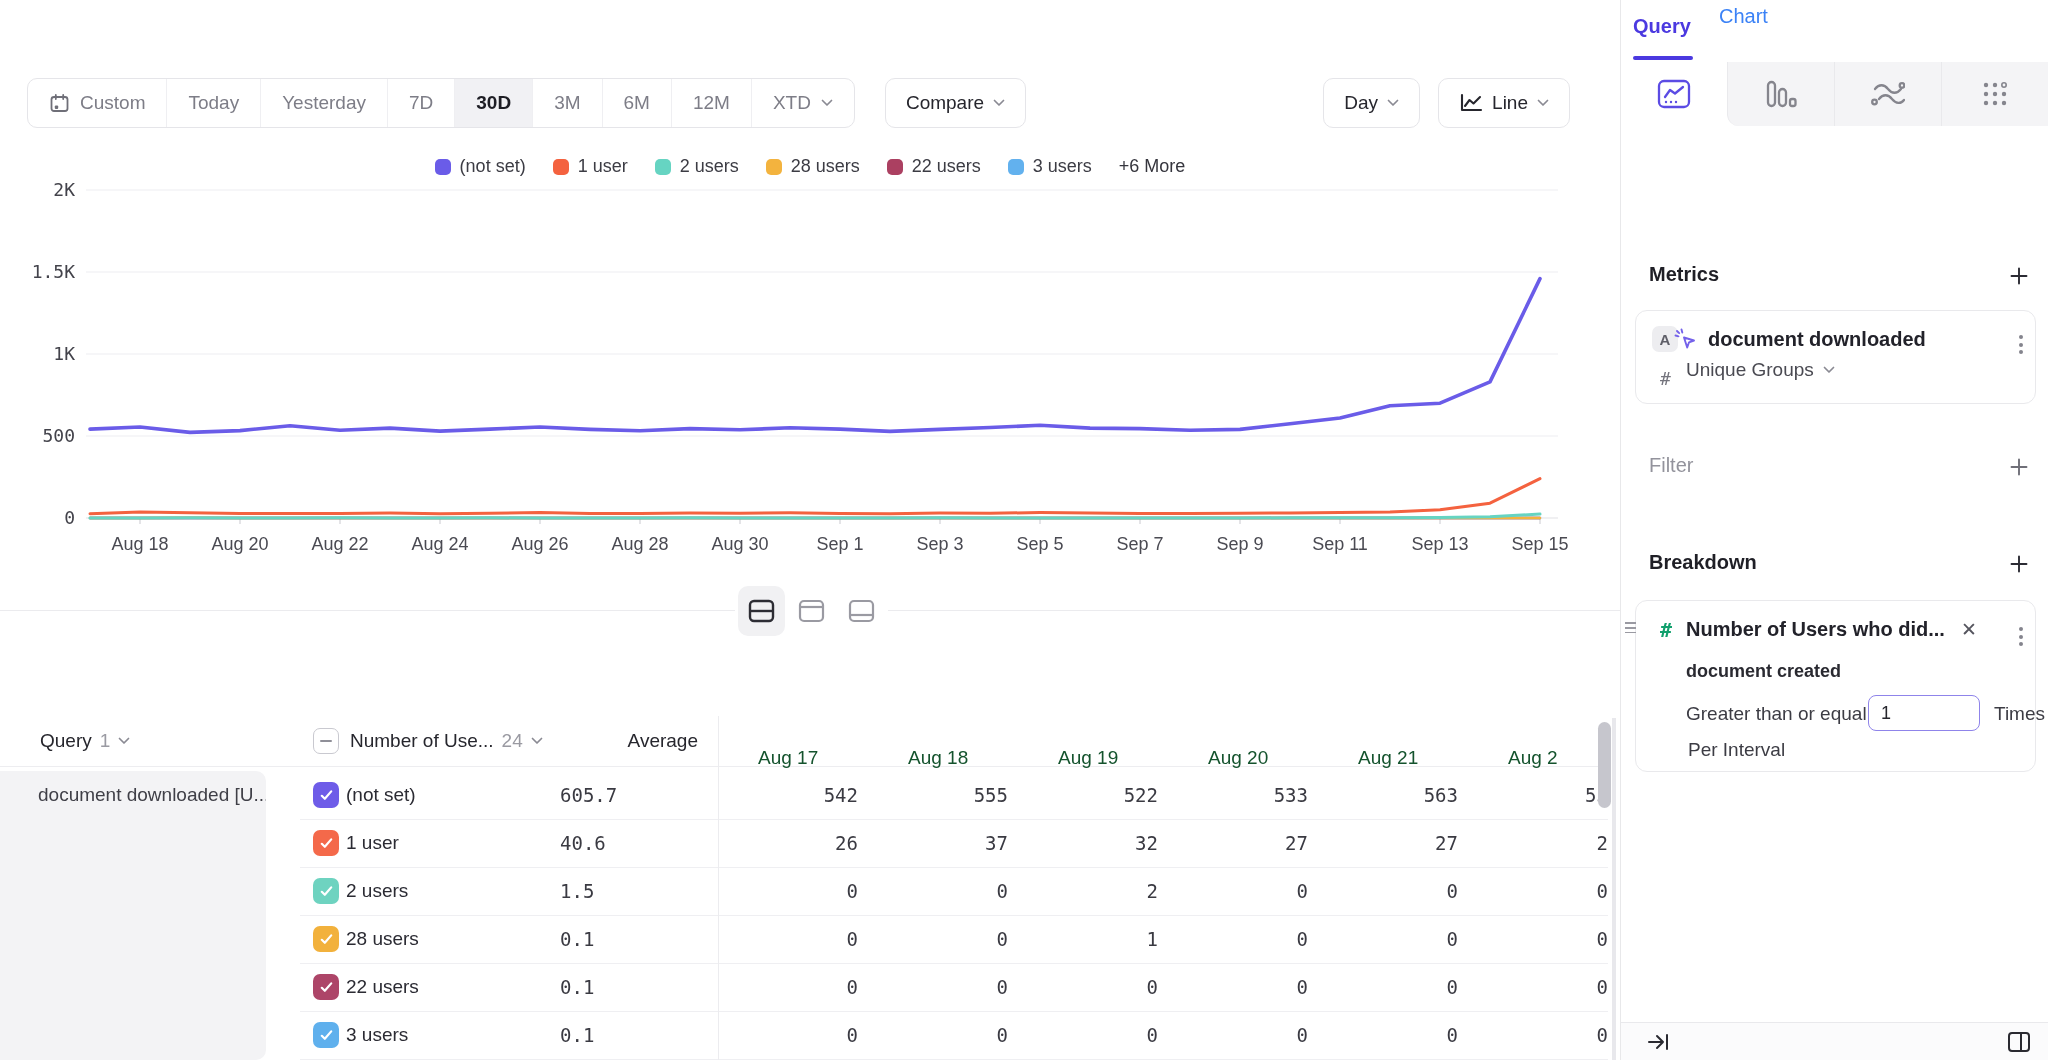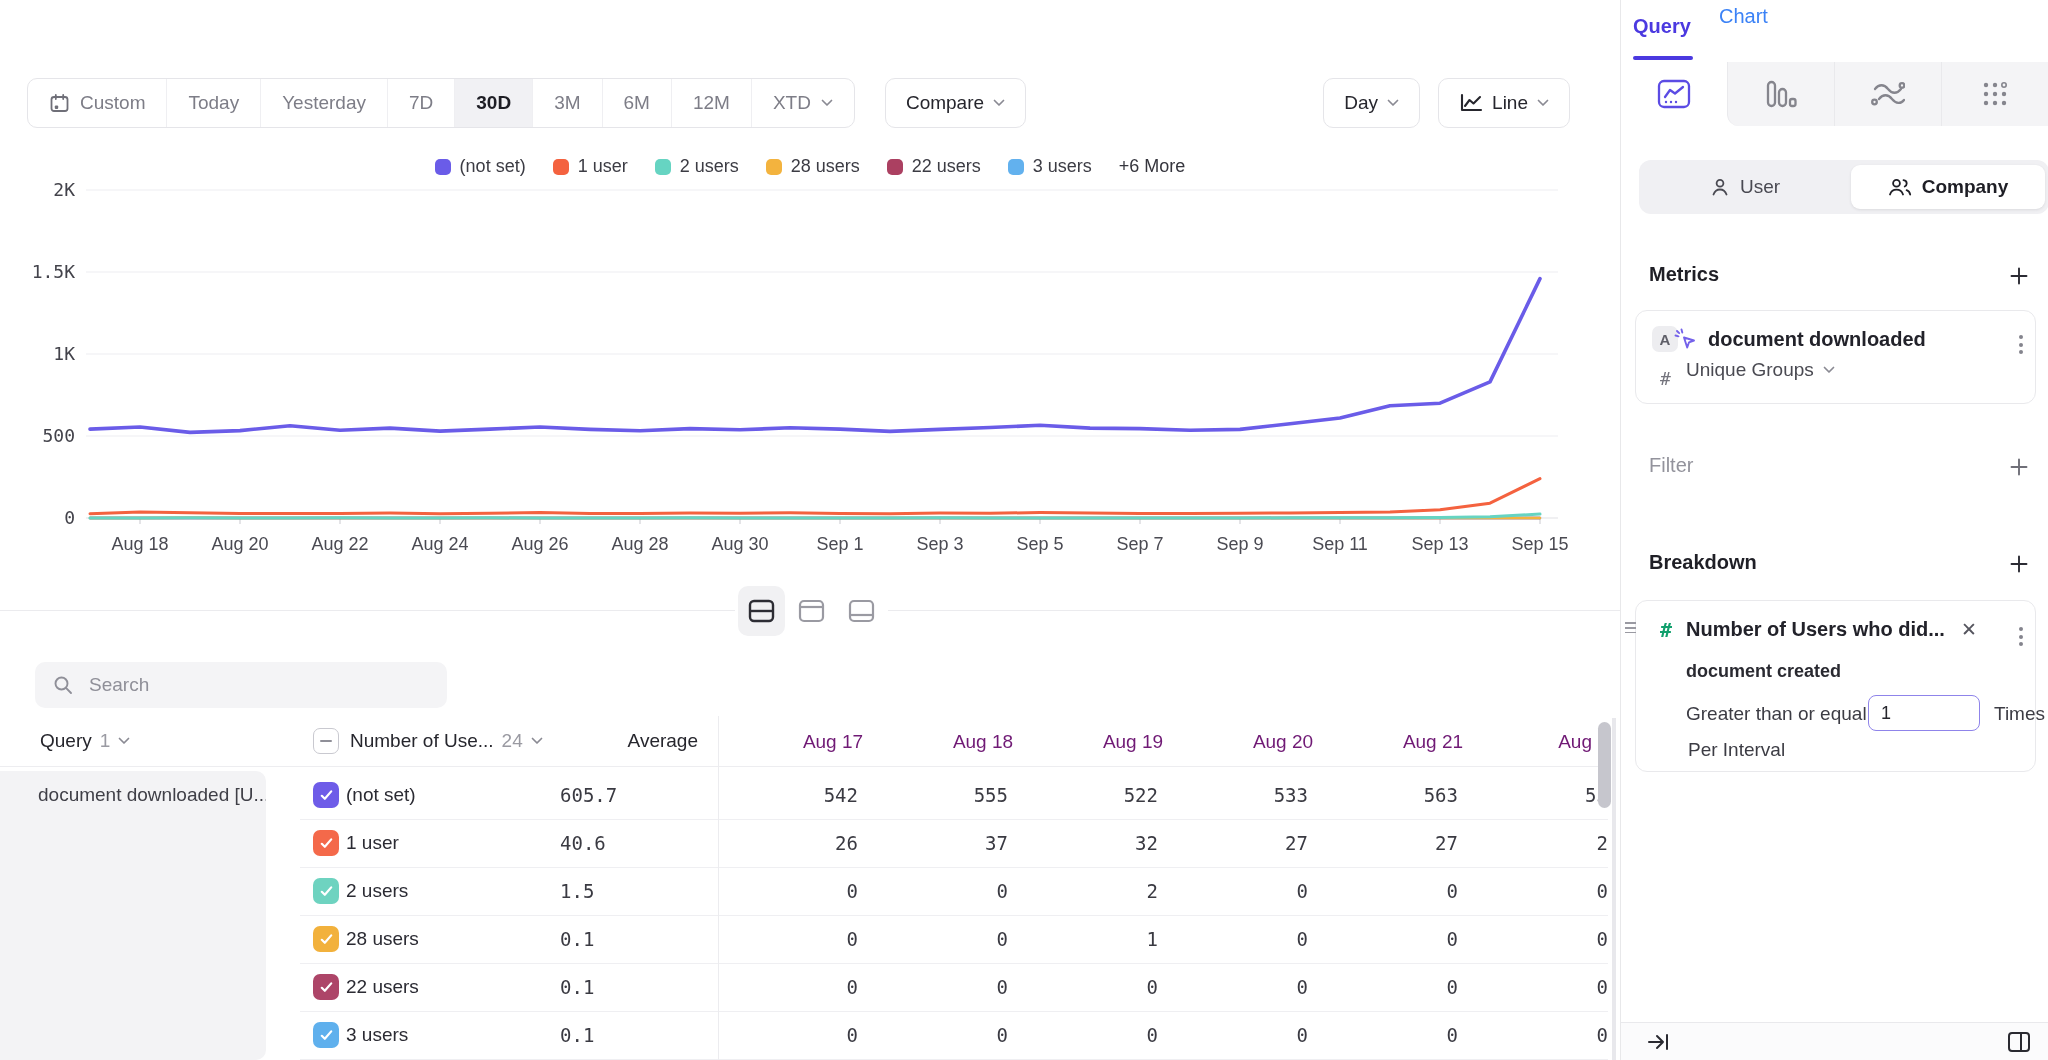--- a/index.html
+++ b/index.html
@@ -33,21 +33,21 @@
   .lt.active{background:#f1f1f3}
 
   #search{position:absolute;top:662px;left:35px;width:412px;height:46px;background:#f4f4f6;border-radius:10px;display:flex;align-items:center;gap:14px;padding-left:18px;box-sizing:border-box}
   #search input{border:none;background:transparent;outline:none;font-size:19px;font-family:inherit;color:#26262d;width:320px}
   #search input::placeholder{color:#8f8f98}
 
   #thead{position:absolute;top:716px;left:0;width:1608px;height:50px;border-bottom:1px solid #ededf0;font-size:19px}
   .hitem{position:absolute;top:0;display:flex;align-items:center;gap:8px;height:50px;color:#26262d;font-weight:500}
   .count{color:#9a9aa2;font-weight:400}
   .avg-h{position:absolute;left:560px;width:138px;line-height:50px;text-align:right;font-weight:500}
-  .dc{position:absolute;top:1px;width:150px;line-height:50px;text-align:center;color:#701a75}
+  .dc{position:absolute;top:17px;width:150px;line-height:50px;color:#14532d}
 
   .cbx{width:26px;height:26px;border-radius:7px;display:flex;align-items:center;justify-content:center;box-sizing:border-box}
   .cbx.ind{background:#fff;border:1.5px solid #c9c9d0}
   .minus{width:12px;height:2.5px;background:#8f8f98;border-radius:2px}
 
   #eventPanel{position:absolute;top:771px;left:0;width:266px;height:289px;background:#f3f3f5;border-radius:0 10px 10px 0;box-sizing:border-box;padding:13px 0 0 38px;font-size:19px;color:#3f3f47;white-space:nowrap;overflow:hidden}
 
   .trow{position:absolute;left:300px;width:1308px;height:48px;border-bottom:1px solid #efeff2;font-size:19px}
   .trow:last-child{border-bottom:none}
   .trow .cbx{position:absolute;left:13px;top:11px}
@@ -270,29 +270,20 @@
         </svg>
     </div>
     <div class="lt">
       <svg width="27" height="24" viewBox="0 0 27 24" fill="none" stroke="#9a9aa2" stroke-width="2.2">
           <rect x="2" y="2" width="23" height="20" rx="4"></rect>
           <path d="M2 16h23"></path>
         </svg>
     </div>
   </div>
 
-  <div id="search">
-    <span>
-      <svg width="20" height="20" viewBox="0 0 20 20" fill="none" stroke="#8f8f98" stroke-width="1.9" stroke-linecap="round">
-          <circle cx="8.5" cy="8.5" r="6"></circle>
-          <path d="M13.2 13.2L18 18"></path>
-        </svg>
-    </span>
-    <input type="text" placeholder="Search" style="">
-  </div>
 
   <div id="thead">
     <div class="hitem" style="left:40px">
       <span>Query</span>
       <span class="count">1</span>
       <svg class="chev" width="12" height="8" viewBox="0 0 12 8" fill="none" stroke="currentColor" stroke-width="1.7" stroke-linecap="round" stroke-linejoin="round">
           <path d="M1.5 1.5l4.5 4.5 4.5-4.5"></path>
         </svg>
     </div>
     <div class="hitem" style="left:313px">
@@ -454,42 +445,20 @@
         <circle cx="5" cy="14" r="2.2"></circle>
           <circle cx="14" cy="14" r="2.2"></circle>
           <circle cx="23" cy="14" r="2.2"></circle>
         <circle cx="5" cy="23" r="2.2"></circle>
           <circle cx="14" cy="23" r="2.2"></circle>
           <circle cx="23" cy="23" r="2.2"></circle>
       </svg>
     </div>
   </div>
 
-  <div class="p-abs" id="gtoggle">
-    <div class="seg" id="segUser">
-      <span>
-        <svg width="20" height="20" viewBox="0 0 20 20" fill="none" stroke="#4a4a52" stroke-width="1.8" stroke-linecap="round">
-            <circle cx="10" cy="6.2" r="3.4"></circle>
-            <path d="M3.5 17.5c1.2-3.4 3.6-5 6.5-5s5.3 1.6 6.5 5"></path>
-          </svg>
-      </span>
-      <span>User</span>
-    </div>
-    <div class="seg" id="segCompany">
-      <span>
-        <svg width="24" height="20" viewBox="0 0 24 20" fill="none" stroke="#1e1e25" stroke-width="1.8" stroke-linecap="round">
-            <circle cx="8.5" cy="6.2" r="3.4"></circle>
-            <path d="M2 17.5c1.1-3.2 3.4-4.8 6.5-4.8s5.4 1.6 6.5 4.8"></path>
-            <path d="M15.5 3.2c1.9.3 3.2 1.6 3.2 3.3 0 1.4-.8 2.5-2 3"></path>
-            <path d="M18.6 13.2c2 .7 3.1 2.1 3.6 4.3"></path>
-          </svg>
-      </span>
-      <span>Company</span>
-    </div>
-  </div>
 
   <div class="sechead bold" style="top:263px">Metrics</div>
   <div class="plusbtn" style="top:263px">
     <svg width="20" height="20" viewBox="0 0 20 20" stroke="#2b2b33" stroke-width="1.9" stroke-linecap="round">
         <path d="M10 2.5v15M2.5 10h15"></path>
       </svg>
   </div>
 
   <div class="pcard" id="metricCard">
     <span class="abadge">A</span>

